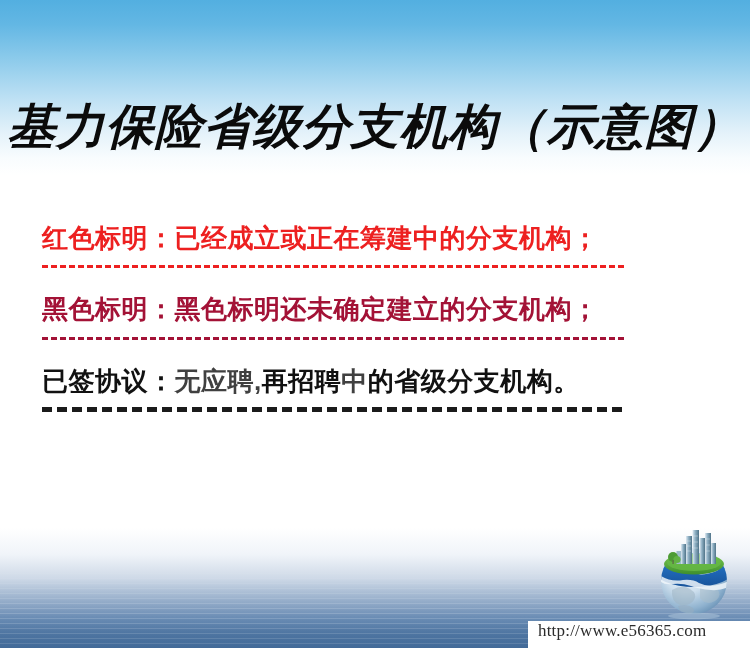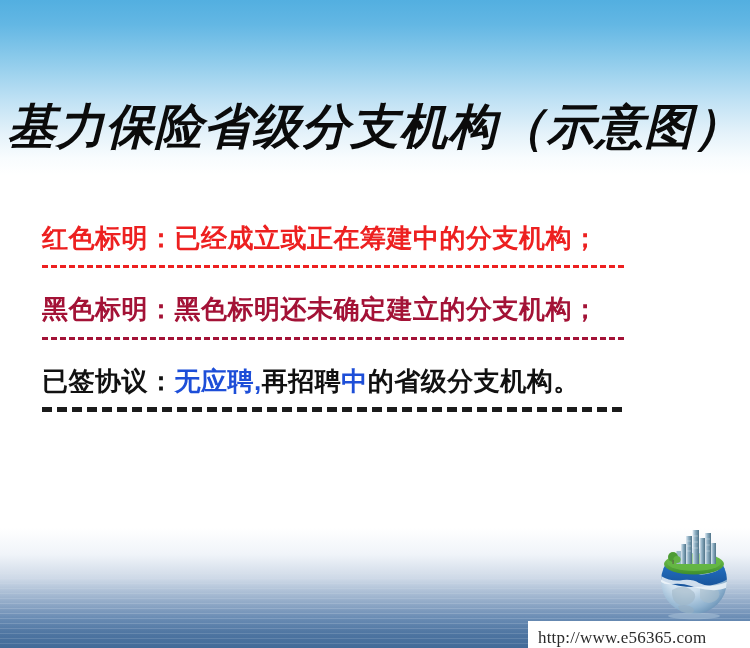--- a/index.html
+++ b/index.html
@@ -131,41 +131,41 @@
   .row-black .legend-rule::before {
     border-top-width: 5px;
     border-top-color: #1b1b1b;
     top: 8px;
     width: 580px;
   }
 
   .row-red    { margin-bottom: 18px; }
   .row-purple { margin-bottom: 18px; }
 
-  .sub-gray { color: #1d4ed8; }
+  .sub-gray { color: #404040; }
 
   
   .logo {
     position: absolute;
     left: 648px;
     top: 524px;
     width: 92px;
     height: 96px;
   }
 
   
   .watermark {
     position: absolute;
     left: 528px;
     top: 621px;
     width: 222px;
     height: 27px;
     background: #ffffff;
     display: flex;
-    align-items: flex-end;
+    align-items: flex-start;
   }
   .watermark-text {
     font-family: "Liberation Serif", "DejaVu Serif", serif;
     font-size: 17px;
     color: #2b2b2b;
     padding-left: 10px;
     letter-spacing: .2px;
     white-space: nowrap;
   }
 </style>

